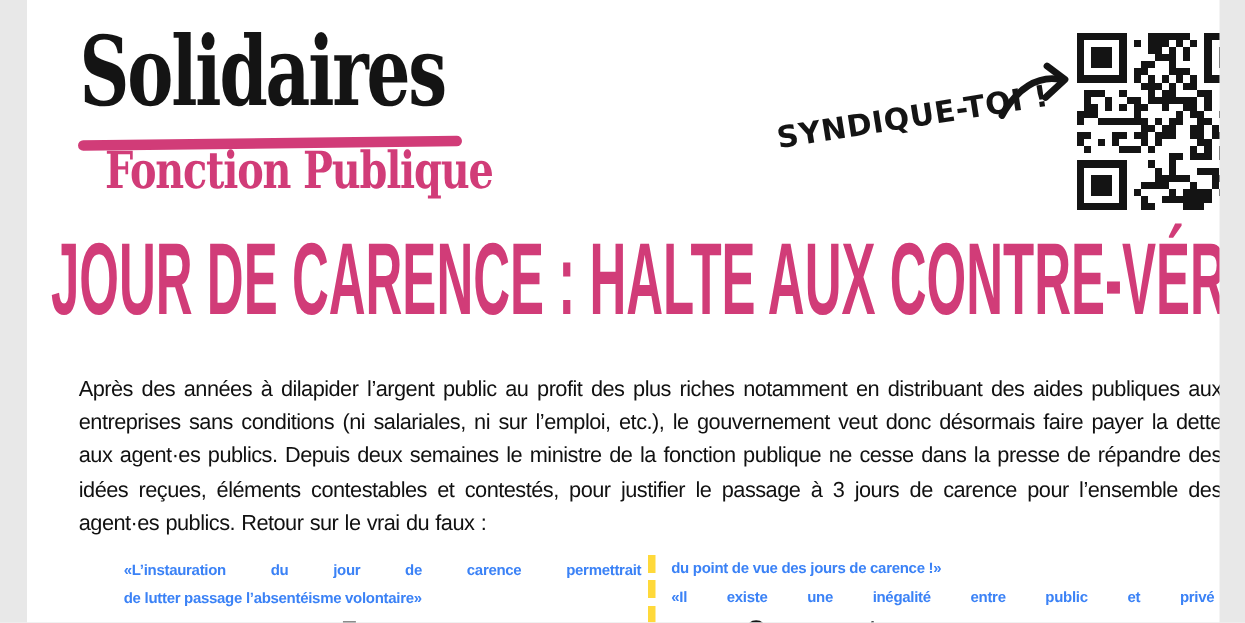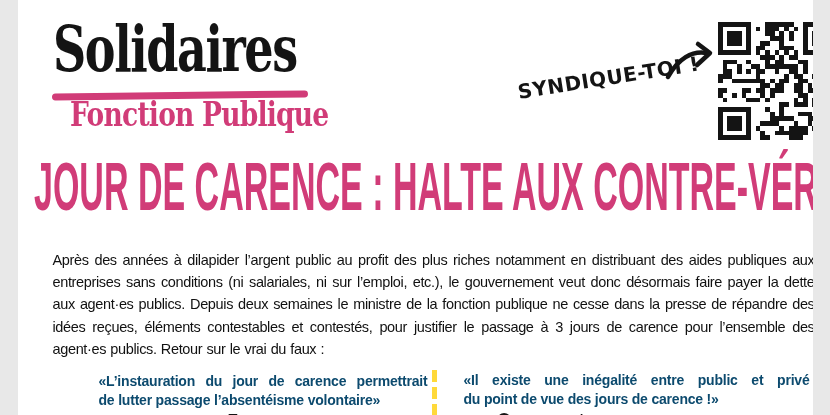--- a/index.html
+++ b/index.html
@@ -40,23 +40,22 @@
   .intro{
     position:absolute;left:35px;top:249px;width:762px;
     font-weight:normal;font-size:14.5px;line-height:22.2px;color:#111111;
     text-align:justify;letter-spacing:-0.35px;word-spacing:0.5px;
   }
   
   .claim{position:absolute;font-weight:bold;}
   .claim-left{left:65px;top:372px;width:345px;}
   .claim-right{left:430px;top:371px;width:362px;}
   .claim-line{
-    font-size:14px;line-height:18.5px;color:#0c4a6e;letter-spacing:-0.2px;
+    font-size:10px;line-height:18.5px;color:#3b82f6;letter-spacing:-0.2px;
     white-space:nowrap;
-    margin-left:16px;
   }
   .claim-line.j{white-space:normal;text-align:justify;text-align-last:justify;}
   .claim-answer{
     font-size:17px;line-height:19px;color:#141414;margin-top:2px;letter-spacing:-0.2px;
   }
   .claim-left .claim-answer{margin-left:145px;}
   .claim-right .claim-answer{margin-left:50px;}
   .divider{
     position:absolute;left:414px;top:370px;width:5px;height:45px;
     background:repeating-linear-gradient(to bottom,#ffd93a 0 12px,transparent 12px 17px);
@@ -392,18 +391,18 @@
 
   <div class="claim claim-left">
     <div class="claim-line j">«L’instauration du jour de carence permettrait</div>
     <div class="claim-line">de lutter passage l’absentéisme volontaire»</div>
     <div class="claim-answer">Faux</div>
   </div>
 
   <div class="divider"></div>
 
   <div class="claim claim-right">
+    <div class="claim-line">du point de vue des jours de carence !»</div>
     <div class="claim-line j">«Il existe une inégalité entre public et privé</div>
-    <div class="claim-line">du point de vue des jours de carence !»</div>
     <div class="claim-answer">On ne peut pas comparer</div>
   </div>
 
 </div>
 
 </body></html>

